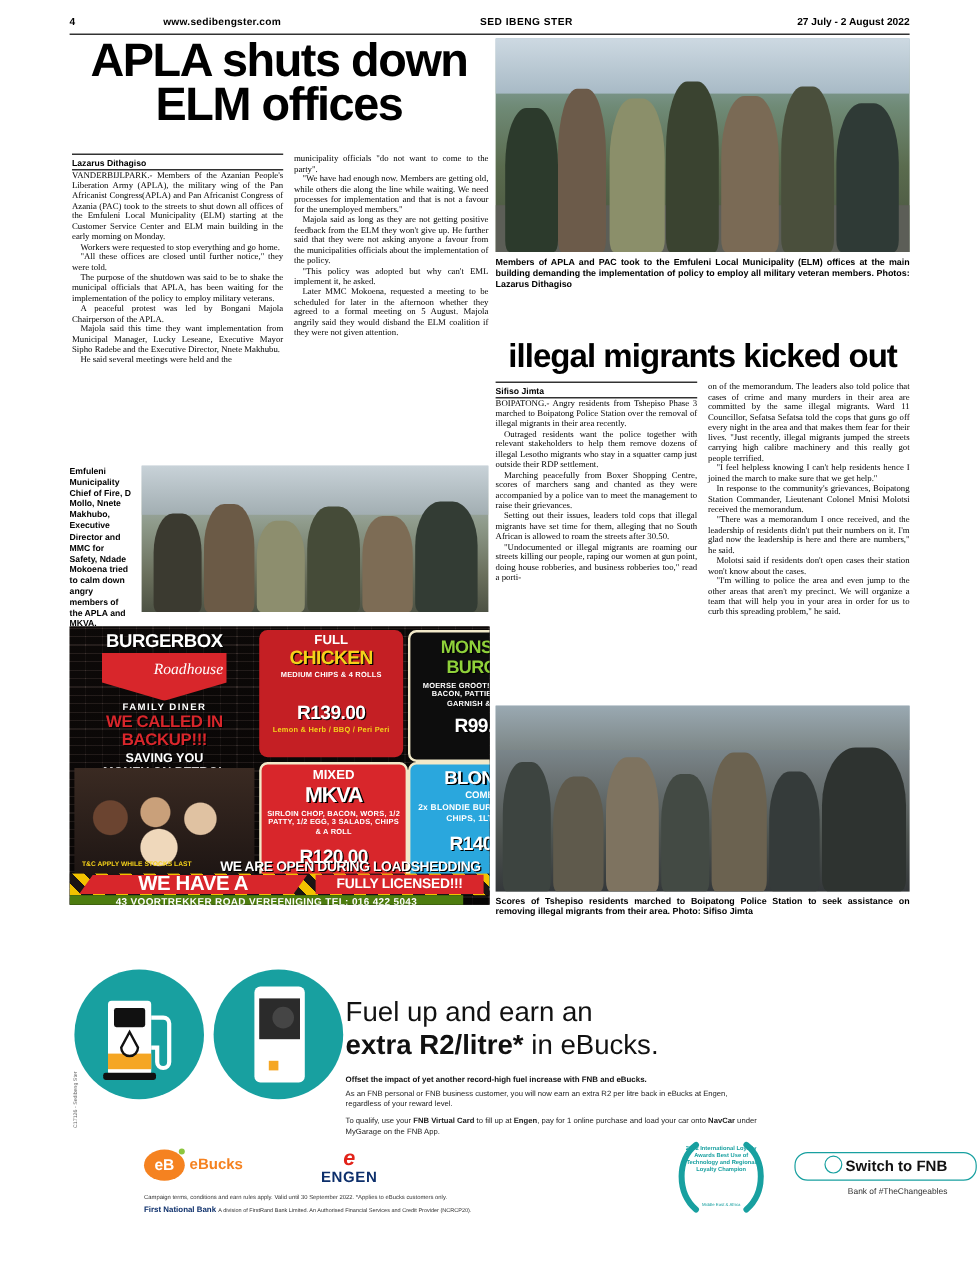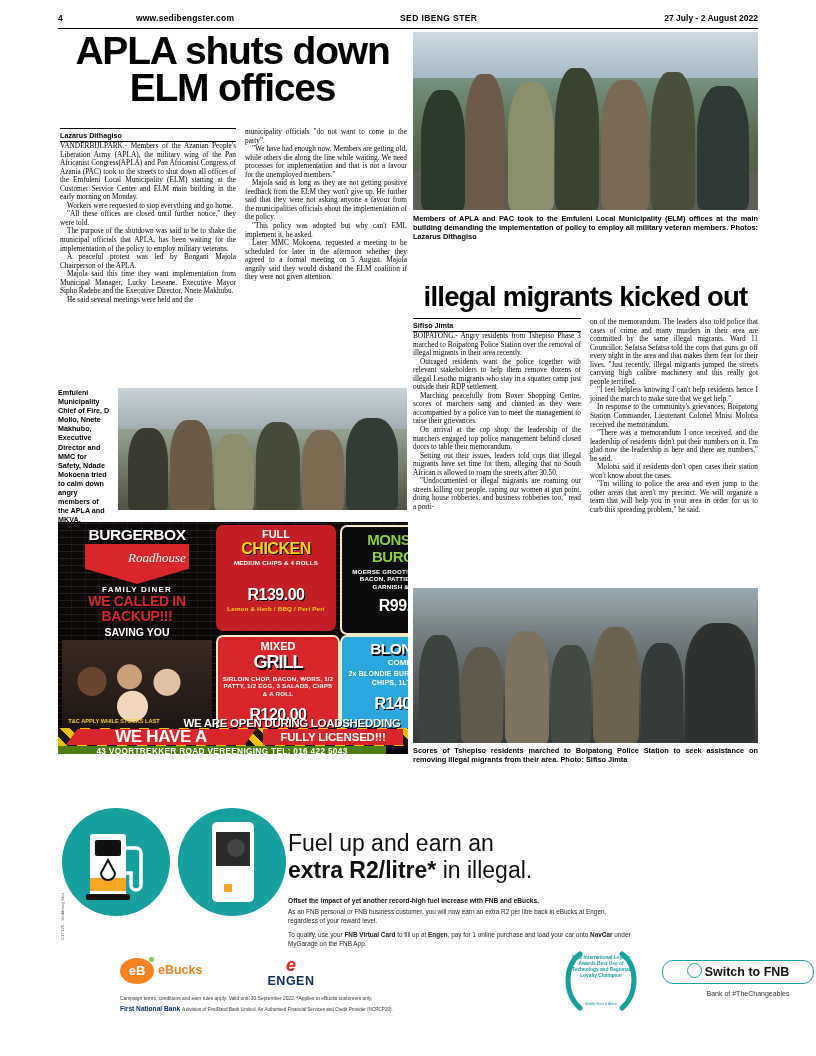--- a/index.html
+++ b/index.html
@@ -224,21 +224,20 @@
     <br>
     <span>illegal migrants kicked out</span>
   </div>
 
   <div class="byline" style="left:413px;top:318px;width:168px;">Sifiso Jimta</div>
 
   <div class="col" id="a2c1" style="left:413px;top:332px;width:168px;height:248px;">
       <p class="first">BOIPATONG.- Angry residents from Tshepiso Phase 3 marched to Boipatong Police Station over the removal of illegal migrants in their area recently.</p>
       <p>Outraged residents want the police together with relevant stakeholders to help them remove dozens of illegal Lesotho migrants who stay in a squatter camp just outside their RDP settlement.</p>
       <p>Marching peacefully from Boxer Shopping Centre, scores of marchers sang and chanted as they were accompanied by a police van to meet the management to raise their grievances.</p>
-      <p>On arrival at the cop shop, the leadership of the marchers engaged top police management behind closed doors to table their memorandum.</p>
       <p>Setting out their issues, leaders told cops that illegal migrants have set time for them, alleging that no South African is allowed to roam the streets after 30.50.</p>
       <p>"Undocumented or illegal migrants are roaming our streets killing our people, raping our women at gun point, doing house robberies, and business robberies too," read a porti-</p>
     </div>
   <div class="col" id="a2c2" style="left:590px;top:318px;width:168px;height:262px;">
       <p class="first">on of the memorandum. The leaders also told police that cases of crime and many murders in their area are committed by the same illegal migrants. Ward 11 Councillor, Sefatsa Sefatsa told the cops that guns go off every night in the area and that makes them fear for their lives. "Just recently, illegal migrants jumped the streets carrying high calibre machinery and this really got people terrified.</p>
       <p>"I feel helpless knowing I can't help residents hence I joined the march to make sure that we get help."</p>
       <p>In response to the community's grievances, Boipatong Station Commander, Lieutenant Colonel Mnisi Molotsi received the memorandum.</p>
       <p>"There was a memorandum I once received, and the leadership of residents didn't put their numbers on it. I'm glad now the leadership is here and there are numbers," he said.</p>
       <p>Molotsi said if residents don't open cases their station won't know about the cases.</p>
       <p>"I'm willing to police the area and even jump to the other areas that aren't my precinct. We will organize a team that will help you in your area in order for us to curb this spreading problem," he said.</p>
@@ -284,21 +283,21 @@
 
     <div class="tile t-monster">
       <div class="big" style="margin-top:4px;">MONSTER</div>
       <div class="big" style="color:#8fd13a;">BURGER</div>
       <div class="sub" style="margin-top:3px;padding:0 4px;">MOERSE GROOT!!! EGGS, HAM, BACON, PATTIES, CHEESE, GARNISH &amp; SAUCE</div>
       <div class="price" style="margin-top:7px;">R99.00</div>
     </div>
 
     <div class="tile t-grill">
       <div class="mixed" style="margin-top:3px;">MIXED</div>
-      <div class="big">GRILL</div>
+      <div class="big">MKVA</div>
       <div class="sub" style="margin-top:2px;padding:0 3px;">SIRLOIN CHOP, BACON, WORS, 1/2 PATTY, 1/2 EGG, 3 SALADS, CHIPS &amp; A ROLL</div>
       <div class="price" style="margin-top:9px;">R120.00</div>
     </div>
 
     <div class="tile t-blondie">
       <div class="big" style="margin-top:3px;">BLONDIE</div>
       <div class="combo">COMBO</div>
       <div class="sub" style="margin-top:3px;padding:0 3px;font-size:7px;line-height:8.6px;">2x BLONDIE BURGERS SMALL CHIPS, 1LT COKE</div>
       <div class="price" style="margin-top:8px;">R140.00</div>
     </div>
@@ -341,21 +340,21 @@
         <rect x="34" y="14" width="42" height="80" rx="5" fill="#fff"></rect>
         <rect x="38" y="24" width="34" height="34" fill="#2b2b2b"></rect>
         <circle cx="58" cy="40" r="9" fill="#454545"></circle>
         <rect x="46" y="76" width="8" height="8" fill="#F5A623"></rect>
         <text x="55" y="66" font-family="Liberation Sans, sans-serif" font-size="7" fill="#fff" text-anchor="middle">Virtual card</text>
       </svg>
     </div>
 
     <div class="fnb-h">
       <span>Fuel up and earn an</span><br>
-      <b>extra R2/litre*</b><span> in illegal.</span>
+      <b>extra R2/litre*</b><span> in eBucks.</span>
     </div>
 
     <div class="fnb-b1">Offset the impact of yet another record-high fuel increase with FNB and eBucks.</div>
     <div class="fnb-b2">As an FNB personal or FNB business customer, you will now earn an extra R2 per litre back in eBucks at Engen, regardless of your reward level.</div>
     <div class="fnb-b3">
       <span>To qualify, use your </span><b>FNB Virtual Card</b><span> to fill up at </span><b>Engen</b><span>, pay for 1 online purchase and load your car onto </span><b>NavCar</b><span> under MyGarage on the FNB App.</span>
     </div>
 
     <div class="eb-logo">
       <div class="eb-oval"></div>

